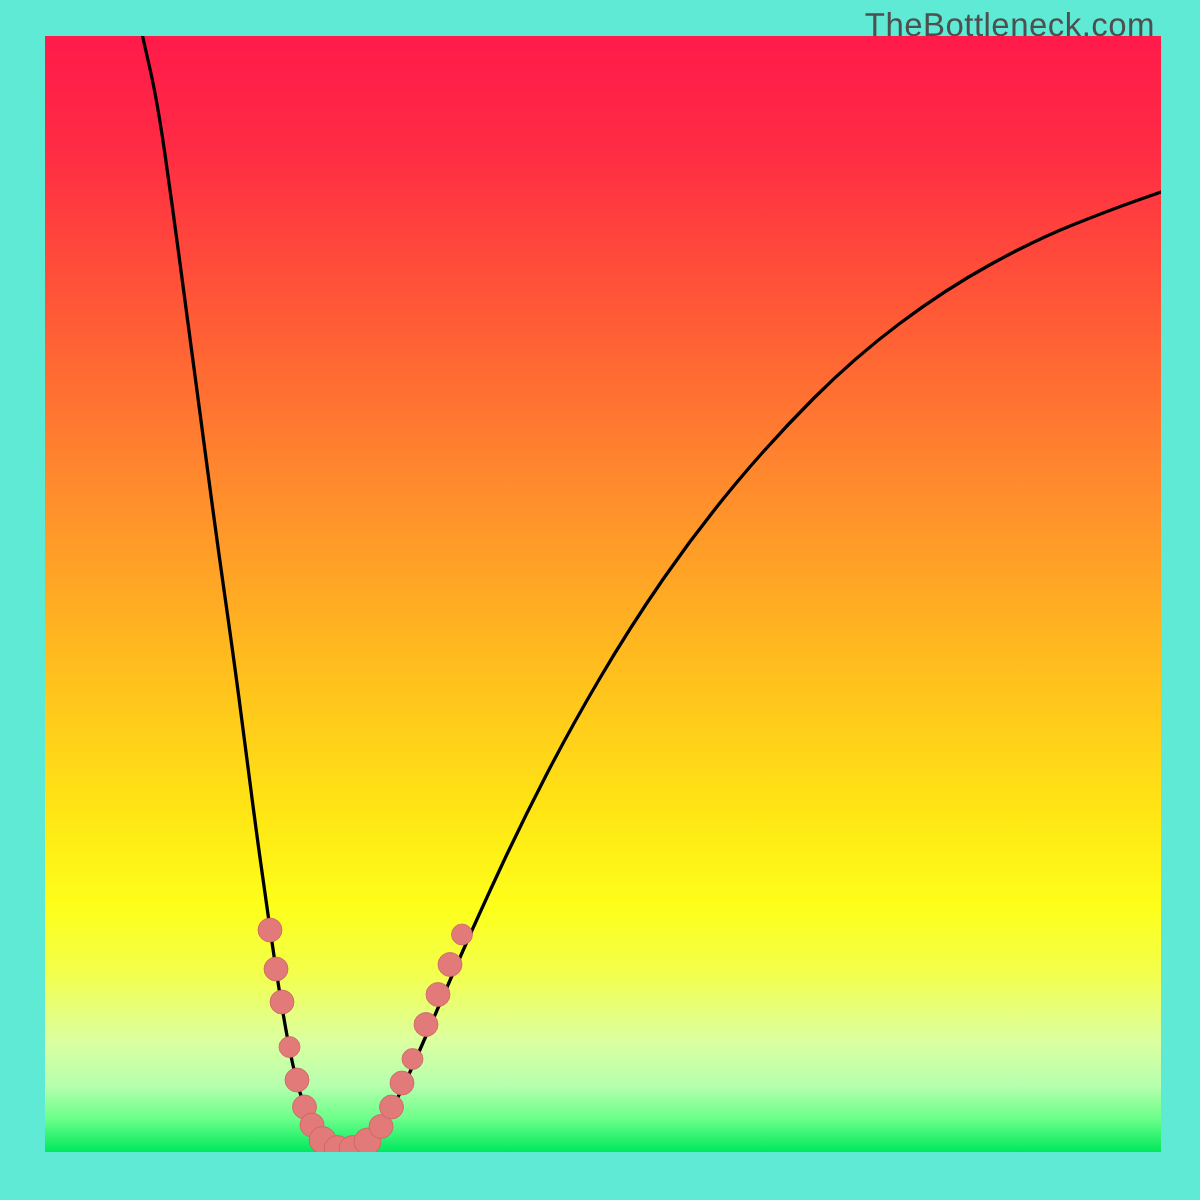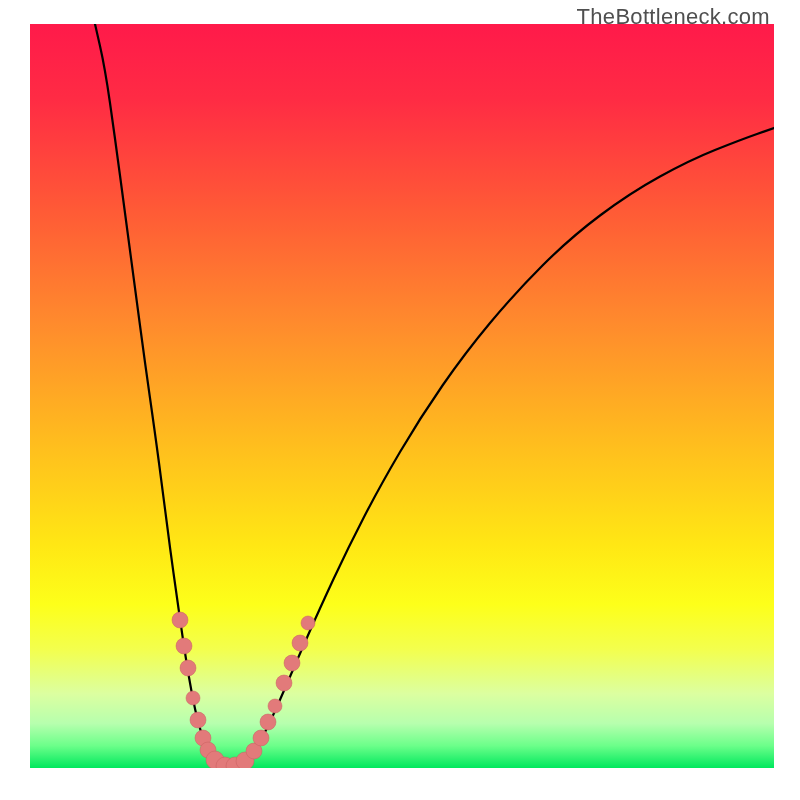--- a/index.html
+++ b/index.html
@@ -8,21 +8,21 @@
     width: 800px;
     height: 800px;
     overflow: hidden;
     background: #000;
     font-family: Arial, Helvetica, sans-serif;
   }
   .frame {
     position: absolute;
     left: 0; top: 0;
     width: 800px; height: 800px;
-    background: #ffffff;
+    background: #5eead4;
   }
   .plot {
     position: absolute;
     left: 30px;
     top: 24px;
     width: 744px;
     height: 744px;
     overflow: hidden;
   }
   .watermark {

